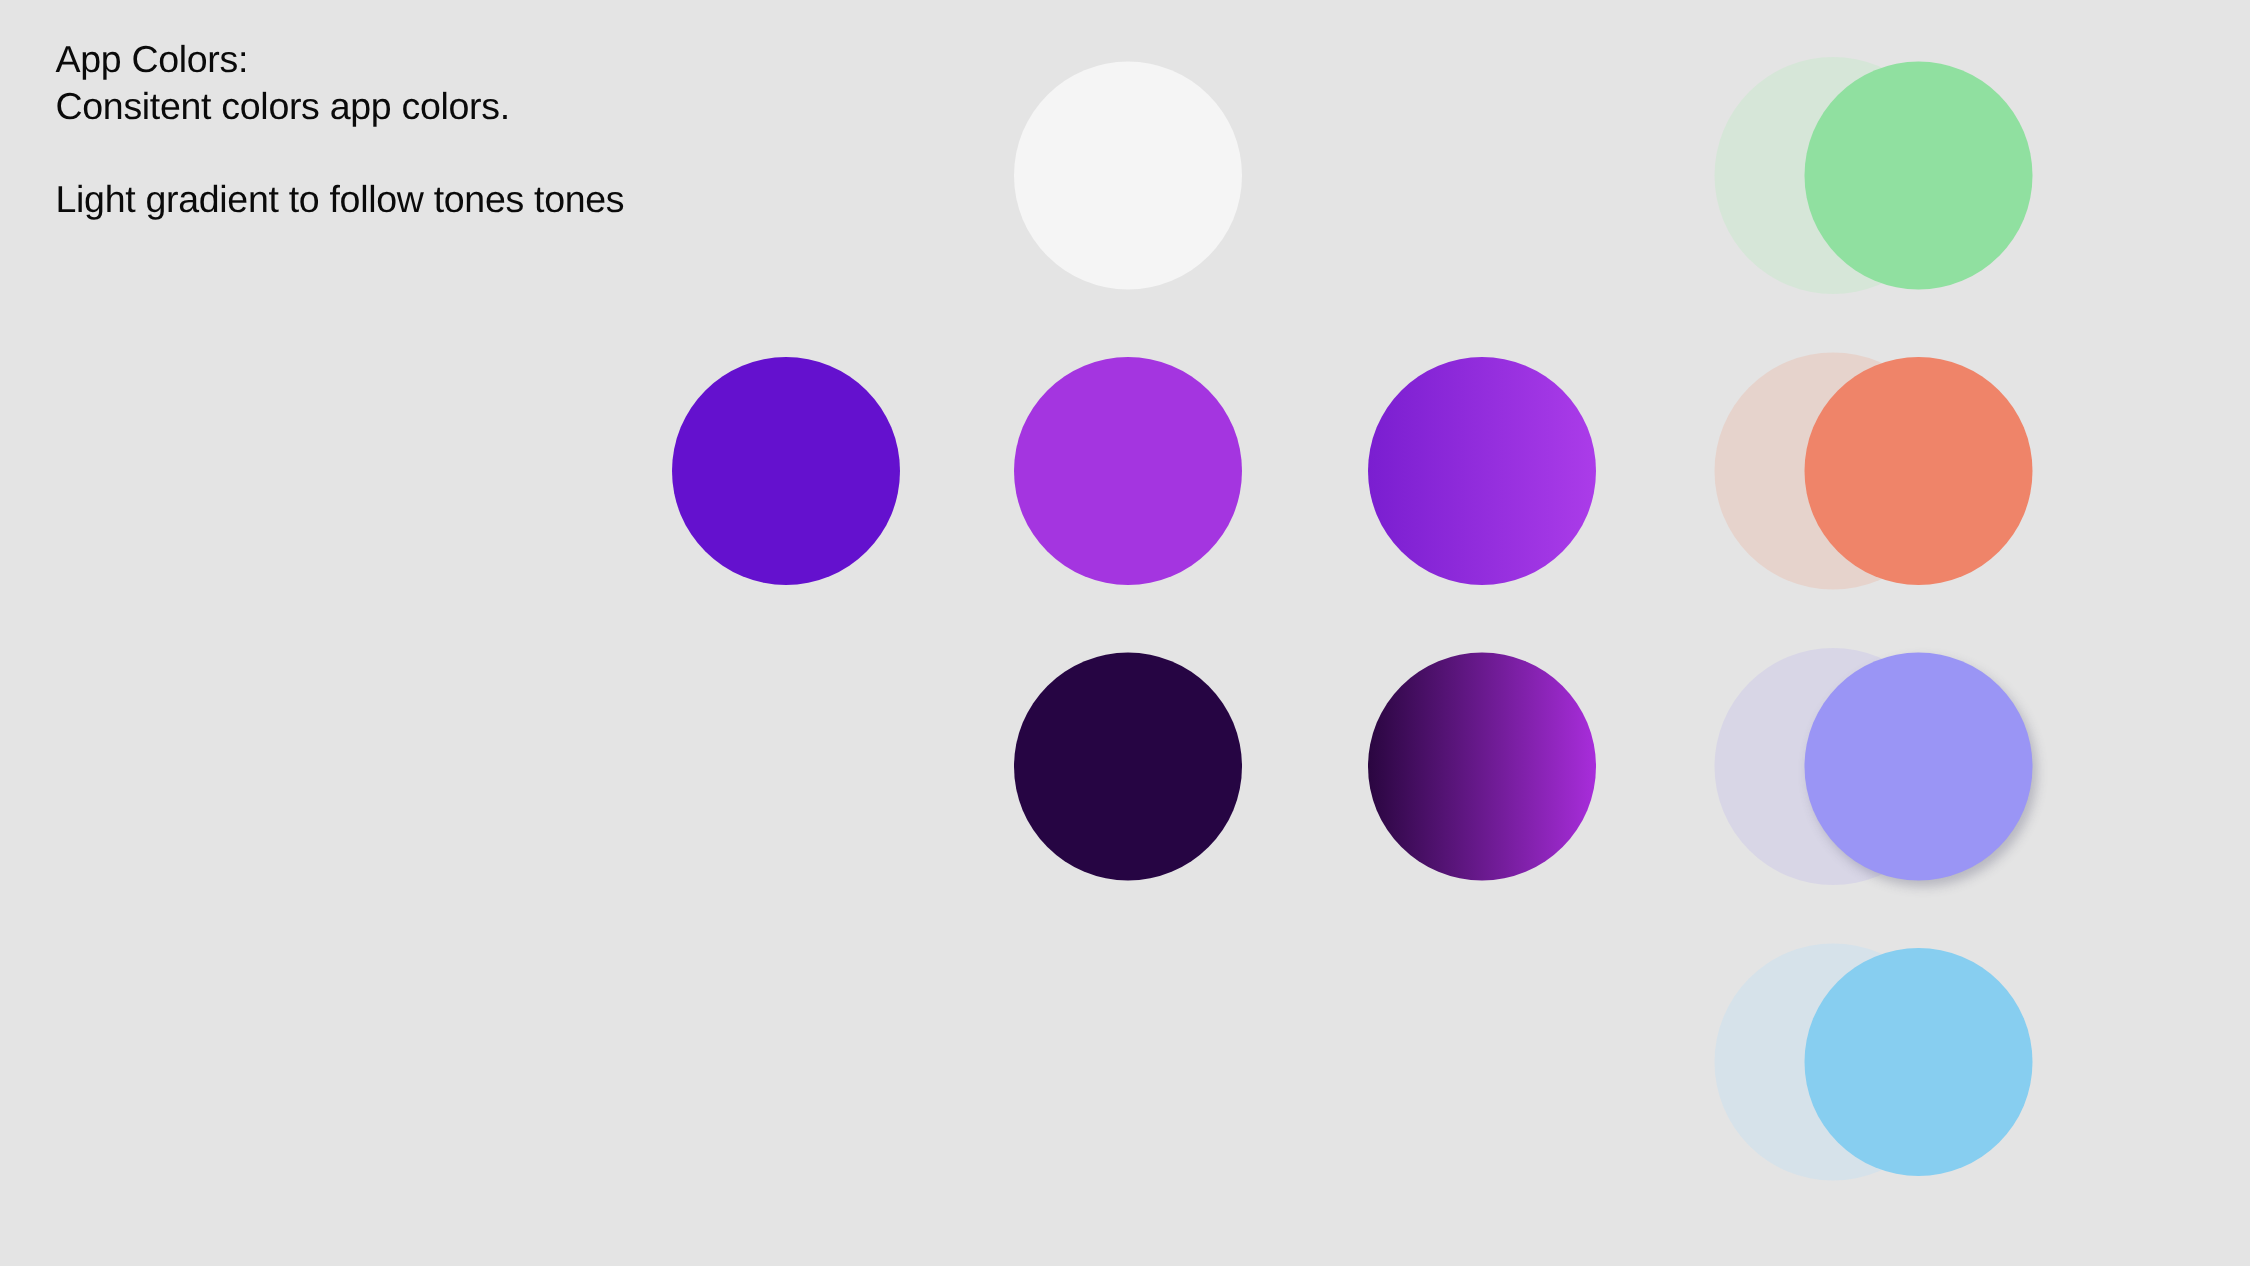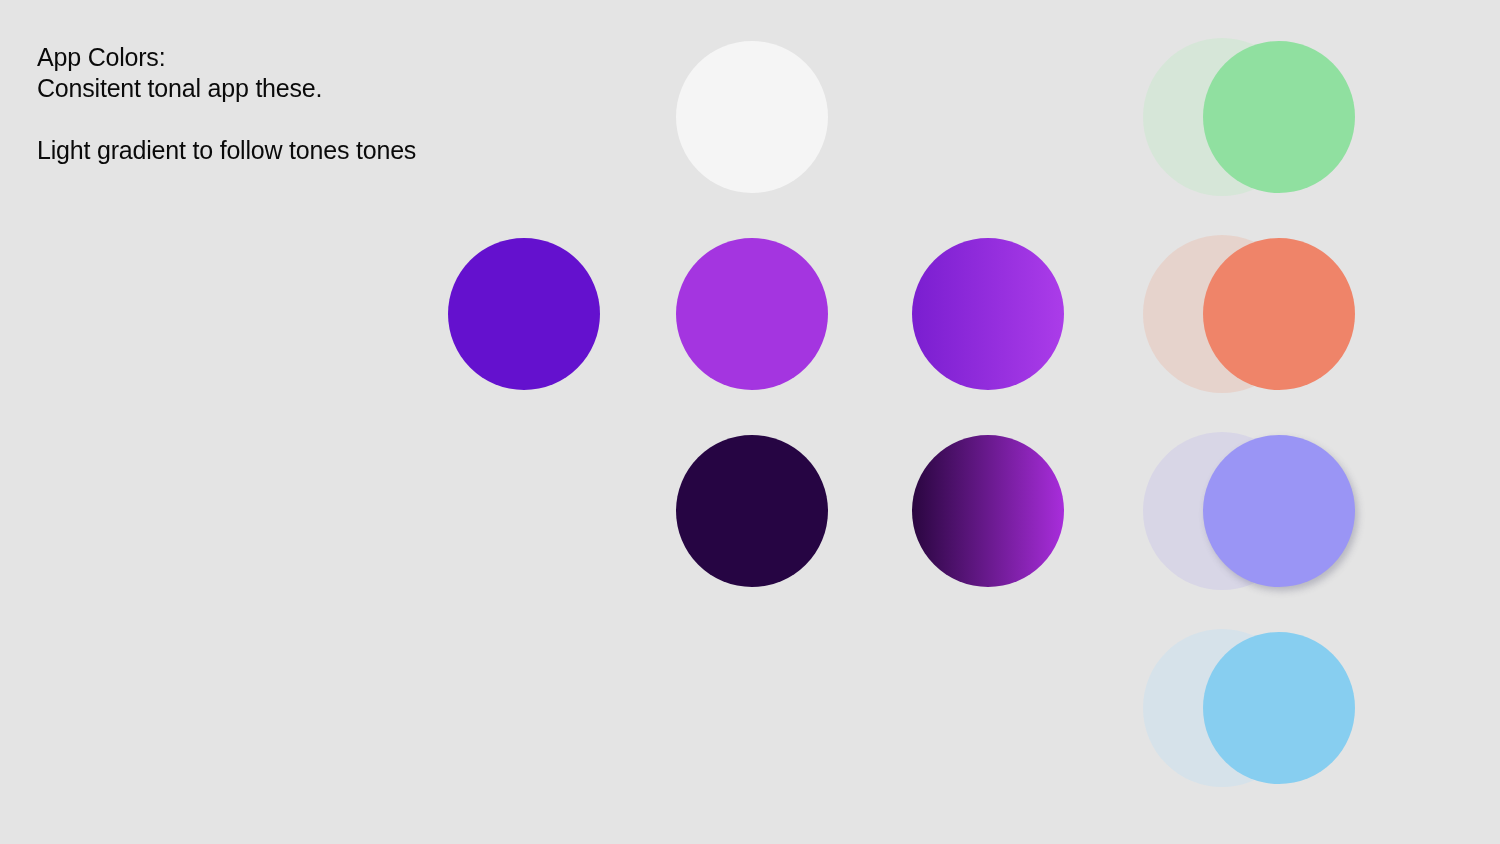--- a/index.html
+++ b/index.html
@@ -19,21 +19,21 @@
     position: relative;
     width: 1500px;
     height: 844px;
     background: #e4e4e4;
   }
 
   
   .notes {
     position: absolute;
     left: 37px;
-    top: 42px;
+    top: 25px;
     width: 560px;
   }
   .note-line {
     font-family: "Liberation Sans", sans-serif;
     font-size: 25px;
     line-height: 31px;
     font-weight: 500;
     color: #0a0a0a;
     letter-spacing: -0.2px;
     white-space: pre;
@@ -71,21 +71,21 @@
     box-shadow: 3px 4px 7px rgba(80, 80, 110, 0.30);
   }
 </style>
 </head>
 <body>
 
 <div id="canvas">
 
   <div class="notes">
     <div class="note-line">App Colors:</div>
-    <div class="note-line">Consitent tonal app these.</div>
+    <div class="note-line">Consitent colors app colors.</div>
     <div class="note-gap"></div>
     <div class="note-line">Light gradient to follow tones tones</div>
   </div>
 
   <div id="swatch-layer">
       <div class="swatch" style="left: 676px; top: 41px;">
         <div class="disc front" style="background: rgb(245, 245, 245);"></div>
       </div>
       <div class="swatch" style="left: 1203px; top: 41px;">
         <div class="disc back" style="background: rgb(214, 230, 216);"></div>

